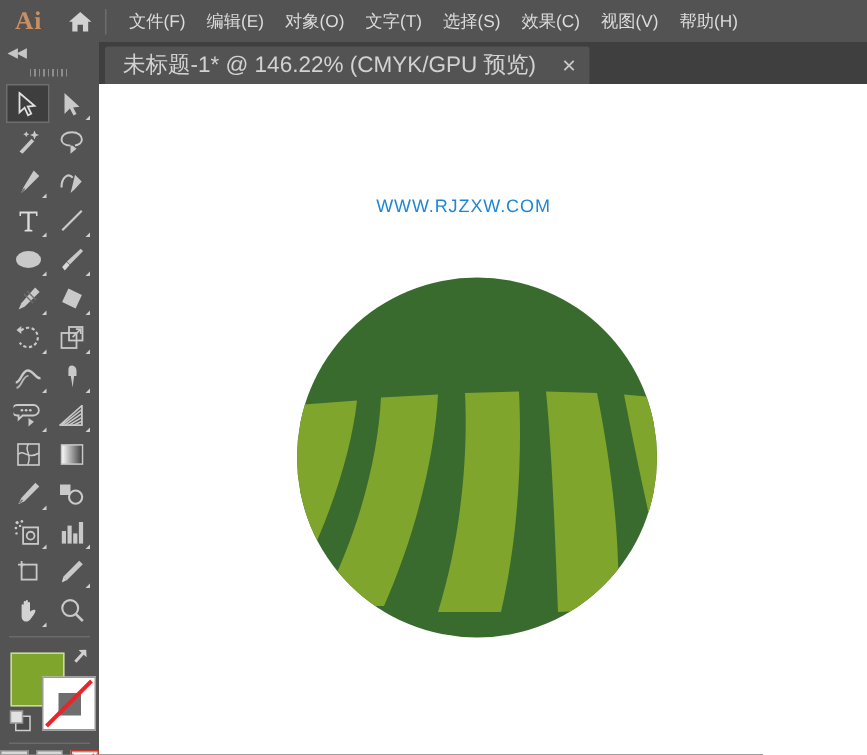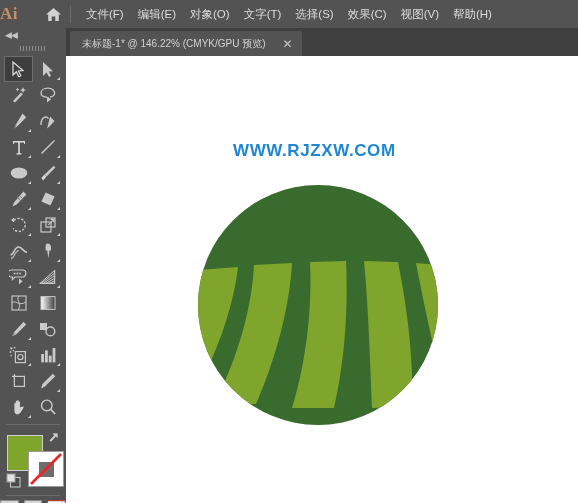--- a/index.html
+++ b/index.html
@@ -11,21 +11,21 @@
   }
   #app { position: relative; width: 578px; height: 503px; }
 
   
   .menubar {
     position: absolute; left: 0; top: 0; width: 578px; height: 28px;
     background: #535353;
     display: flex; align-items: center;
   }
   .ai-logo {
-    width: 38px; text-align: left;
+    width: 38px; text-align: center;
     color: #c98f62; font-size: 17px; font-weight: bold;
     letter-spacing: 0.5px;
     font-family: "Liberation Serif", "DejaVu Serif", serif;
   }
   .home-icon {
     width: 30px; display: flex; align-items: center; justify-content: center;
   }
   .menu-sep {
     width: 1px; height: 17px; background: #6d6d6d; margin: 0 8px 0 2px;
   }
@@ -41,21 +41,21 @@
     position: absolute; left: 0; top: 28px; width: 578px; height: 28px;
     background: #3f3f3f;
   }
   .tab {
     position: absolute; left: 70px; top: 3px; height: 25px;
     background: #535353;
     display: flex; align-items: center;
     padding: 0 6px 0 12px;
     border-top-left-radius: 2px; border-top-right-radius: 2px;
   }
-  .tab-label { color: #d2d2d2; font-size: 10px; white-space: nowrap; }
+  .tab-label { color: #d2d2d2; font-size: 15px; white-space: nowrap; }
   .tab-close {
     color: #c8c8c8; font-size: 12px; margin-left: 14px;
     line-height: 1; padding: 0 3px; cursor: pointer;
   }
 
   
   .toolbar {
     position: absolute; left: 0; top: 28px; width: 66px; height: 475px;
     background: #535353;
   }
@@ -136,22 +136,22 @@
     position: absolute; left: 167px; top: 73px;
     width: 152px; text-align: center;
     user-select: none;
   }
   .wm-cn {
     color: #1878c8; font-size: 27px; font-weight: bold;
     letter-spacing: 1px; line-height: 1.05;
     font-family: "DejaVu Sans", sans-serif;
   }
   .wm-url {
-    color: #1f86d4; font-size: 17px; font-weight: bold;
-    letter-spacing: 0.6px; margin-top: 12px;
+    color: #1f86d4; font-size: 12px; font-weight: normal;
+    letter-spacing: 0.6px; margin-top: 1px;
     font-family: "Liberation Sans", sans-serif;
   }
 </style>
 </head>
 <body>
 
 <div id="app">
 
   <div class="menubar">
     <div class="ai-logo" style="color: rgb(201, 143, 98);">Ai</div>

